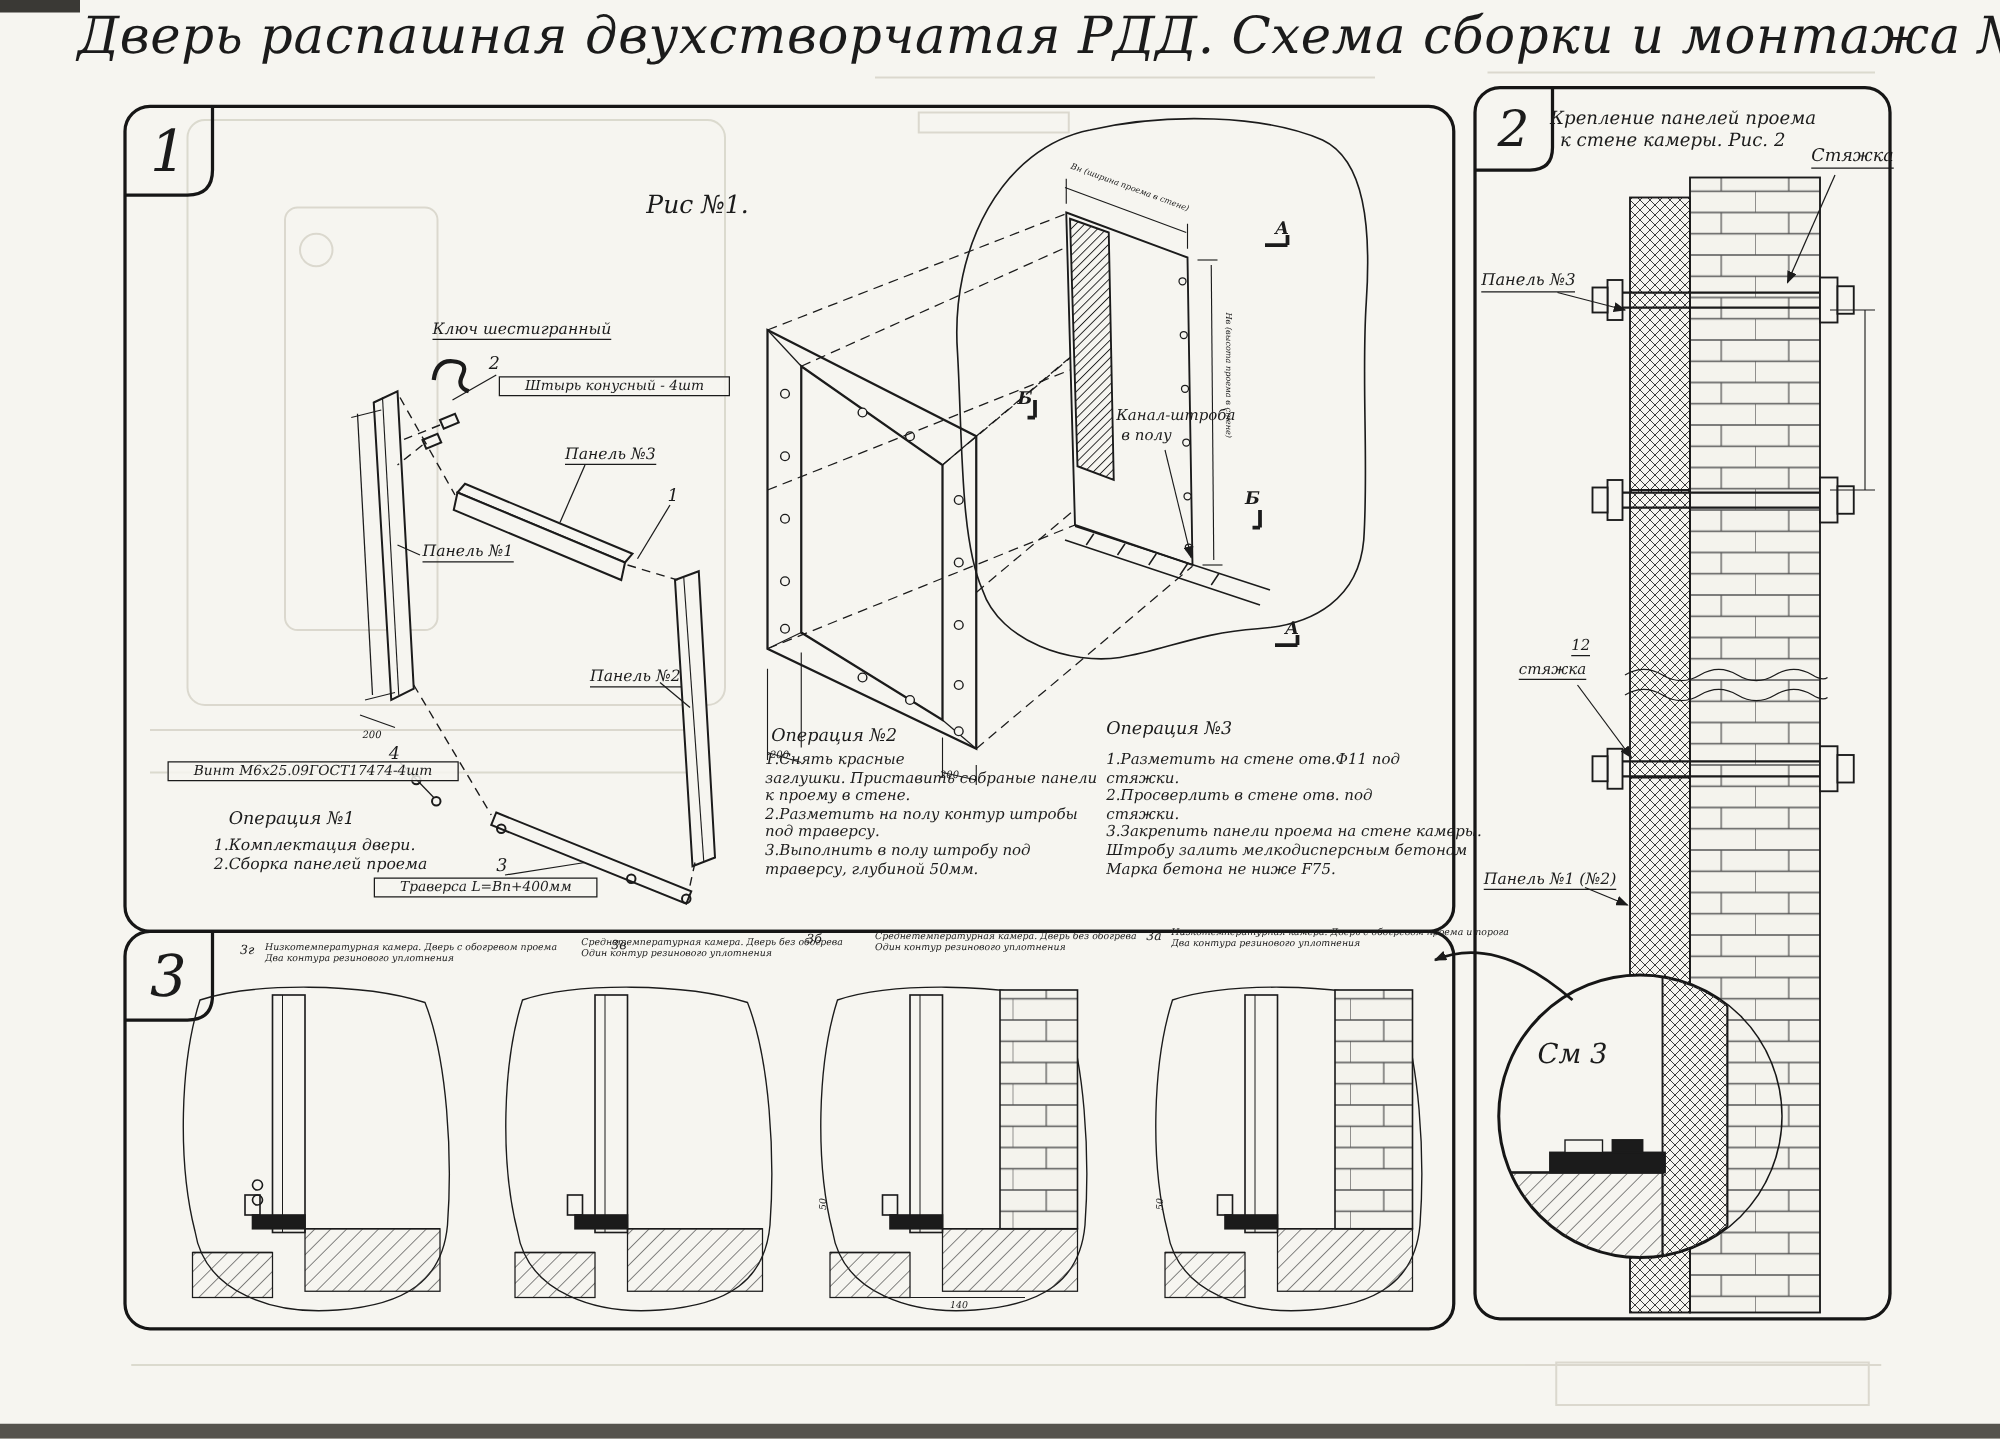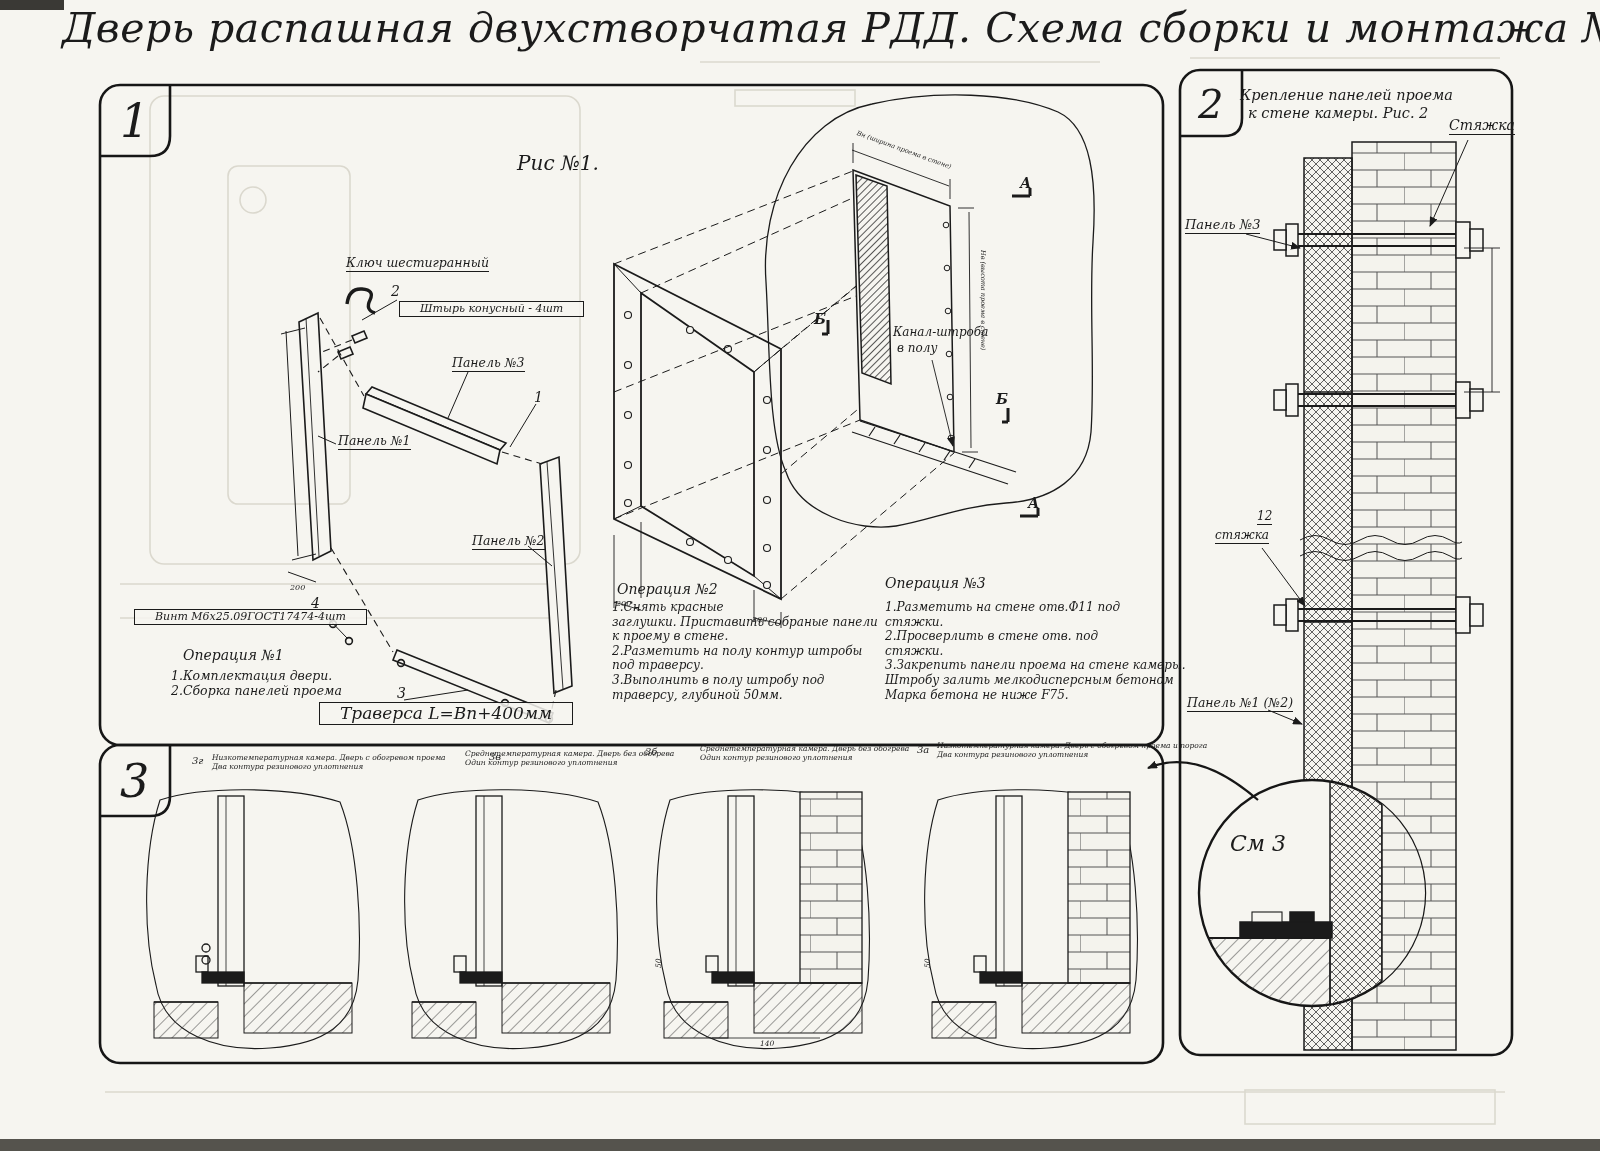--- a/index.html
+++ b/index.html
@@ -308,21 +308,21 @@
 <div class="lbl u" style="left:346px;top:256px;font-size:12.5px;">Ключ шестигранный</div>
 <div class="lbl" style="left:391px;top:284px;font-size:14px;">2</div>
 <div class="lbl boxed" style="left:399px;top:301px;font-size:11px;">Штырь конусный - 4шт</div>
 <div class="lbl u" style="left:452px;top:356px;font-size:12.5px;">Панель №3</div>
 <div class="lbl" style="left:534px;top:390px;font-size:14px;">1</div>
 <div class="lbl u" style="left:338px;top:434px;font-size:12.5px;">Панель №1</div>
 <div class="lbl u" style="left:472px;top:534px;font-size:12.5px;">Панель №2</div>
 <div class="lbl" style="left:311px;top:596px;font-size:14px;">4</div>
 <div class="lbl boxed" style="left:134px;top:609px;font-size:11px;">Винт М6х25.09ГОСТ17474-4шт</div>
 <div class="lbl" style="left:397px;top:686px;font-size:14px;">3</div>
-<div class="lbl boxed" style="left:299px;top:702px;font-size:17px;margin-left:20px;">Траверса  L=Bn+400мм</div>
+<div class="lbl boxed" style="left:299px;top:702px;font-size:11px;">Траверса  L=Bn+400мм</div>
 
 <div class="lbl" style="left:290px;top:584px;font-size:8px;">200</div>
 <div class="lbl" style="left:616px;top:600px;font-size:8px;">200</div>
 <div class="lbl" style="left:752px;top:616px;font-size:8px;">200</div>
 
 <div class="lbl" style="left:893px;top:326px;font-size:12px;font-style:italic;">Канал-штроба</div>
 <div class="lbl" style="left:897px;top:342px;font-size:12px;">в полу</div>
 
 <div class="lbl" style="left:1020px;top:176px;font-size:14px;font-weight:bold;">А</div>
 <div class="lbl" style="left:1028px;top:496px;font-size:14px;font-weight:bold;">А</div>

